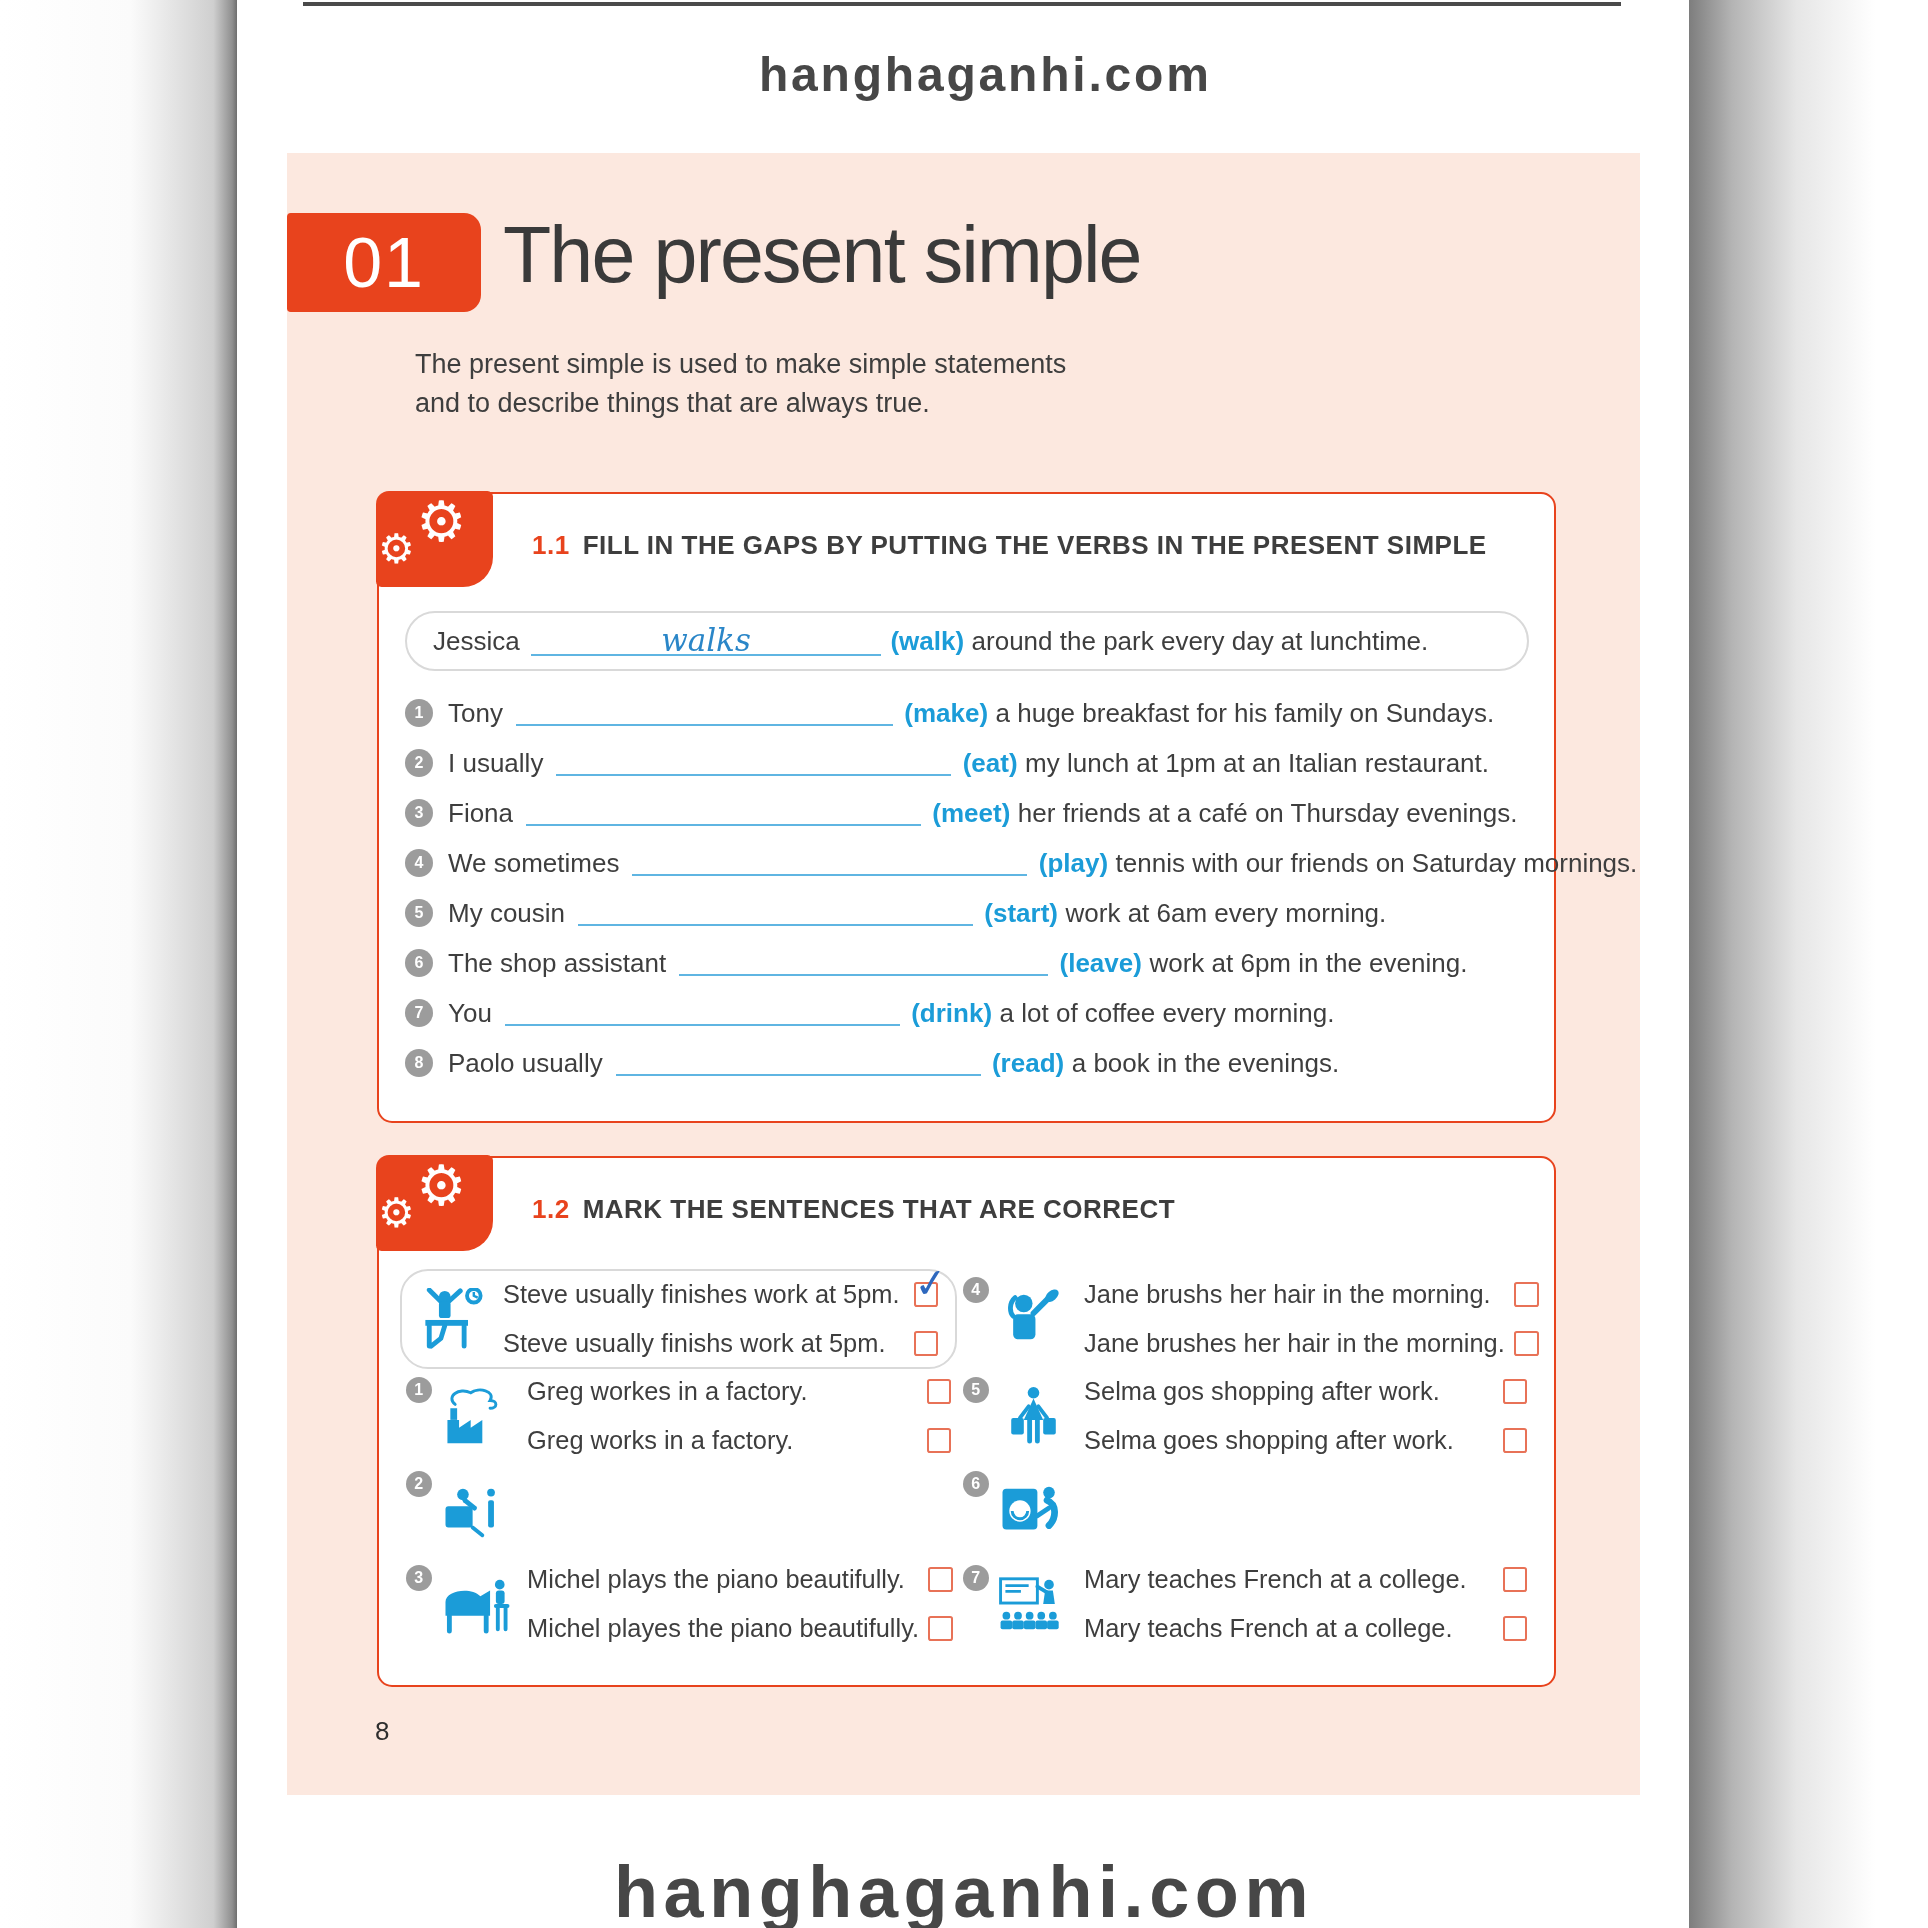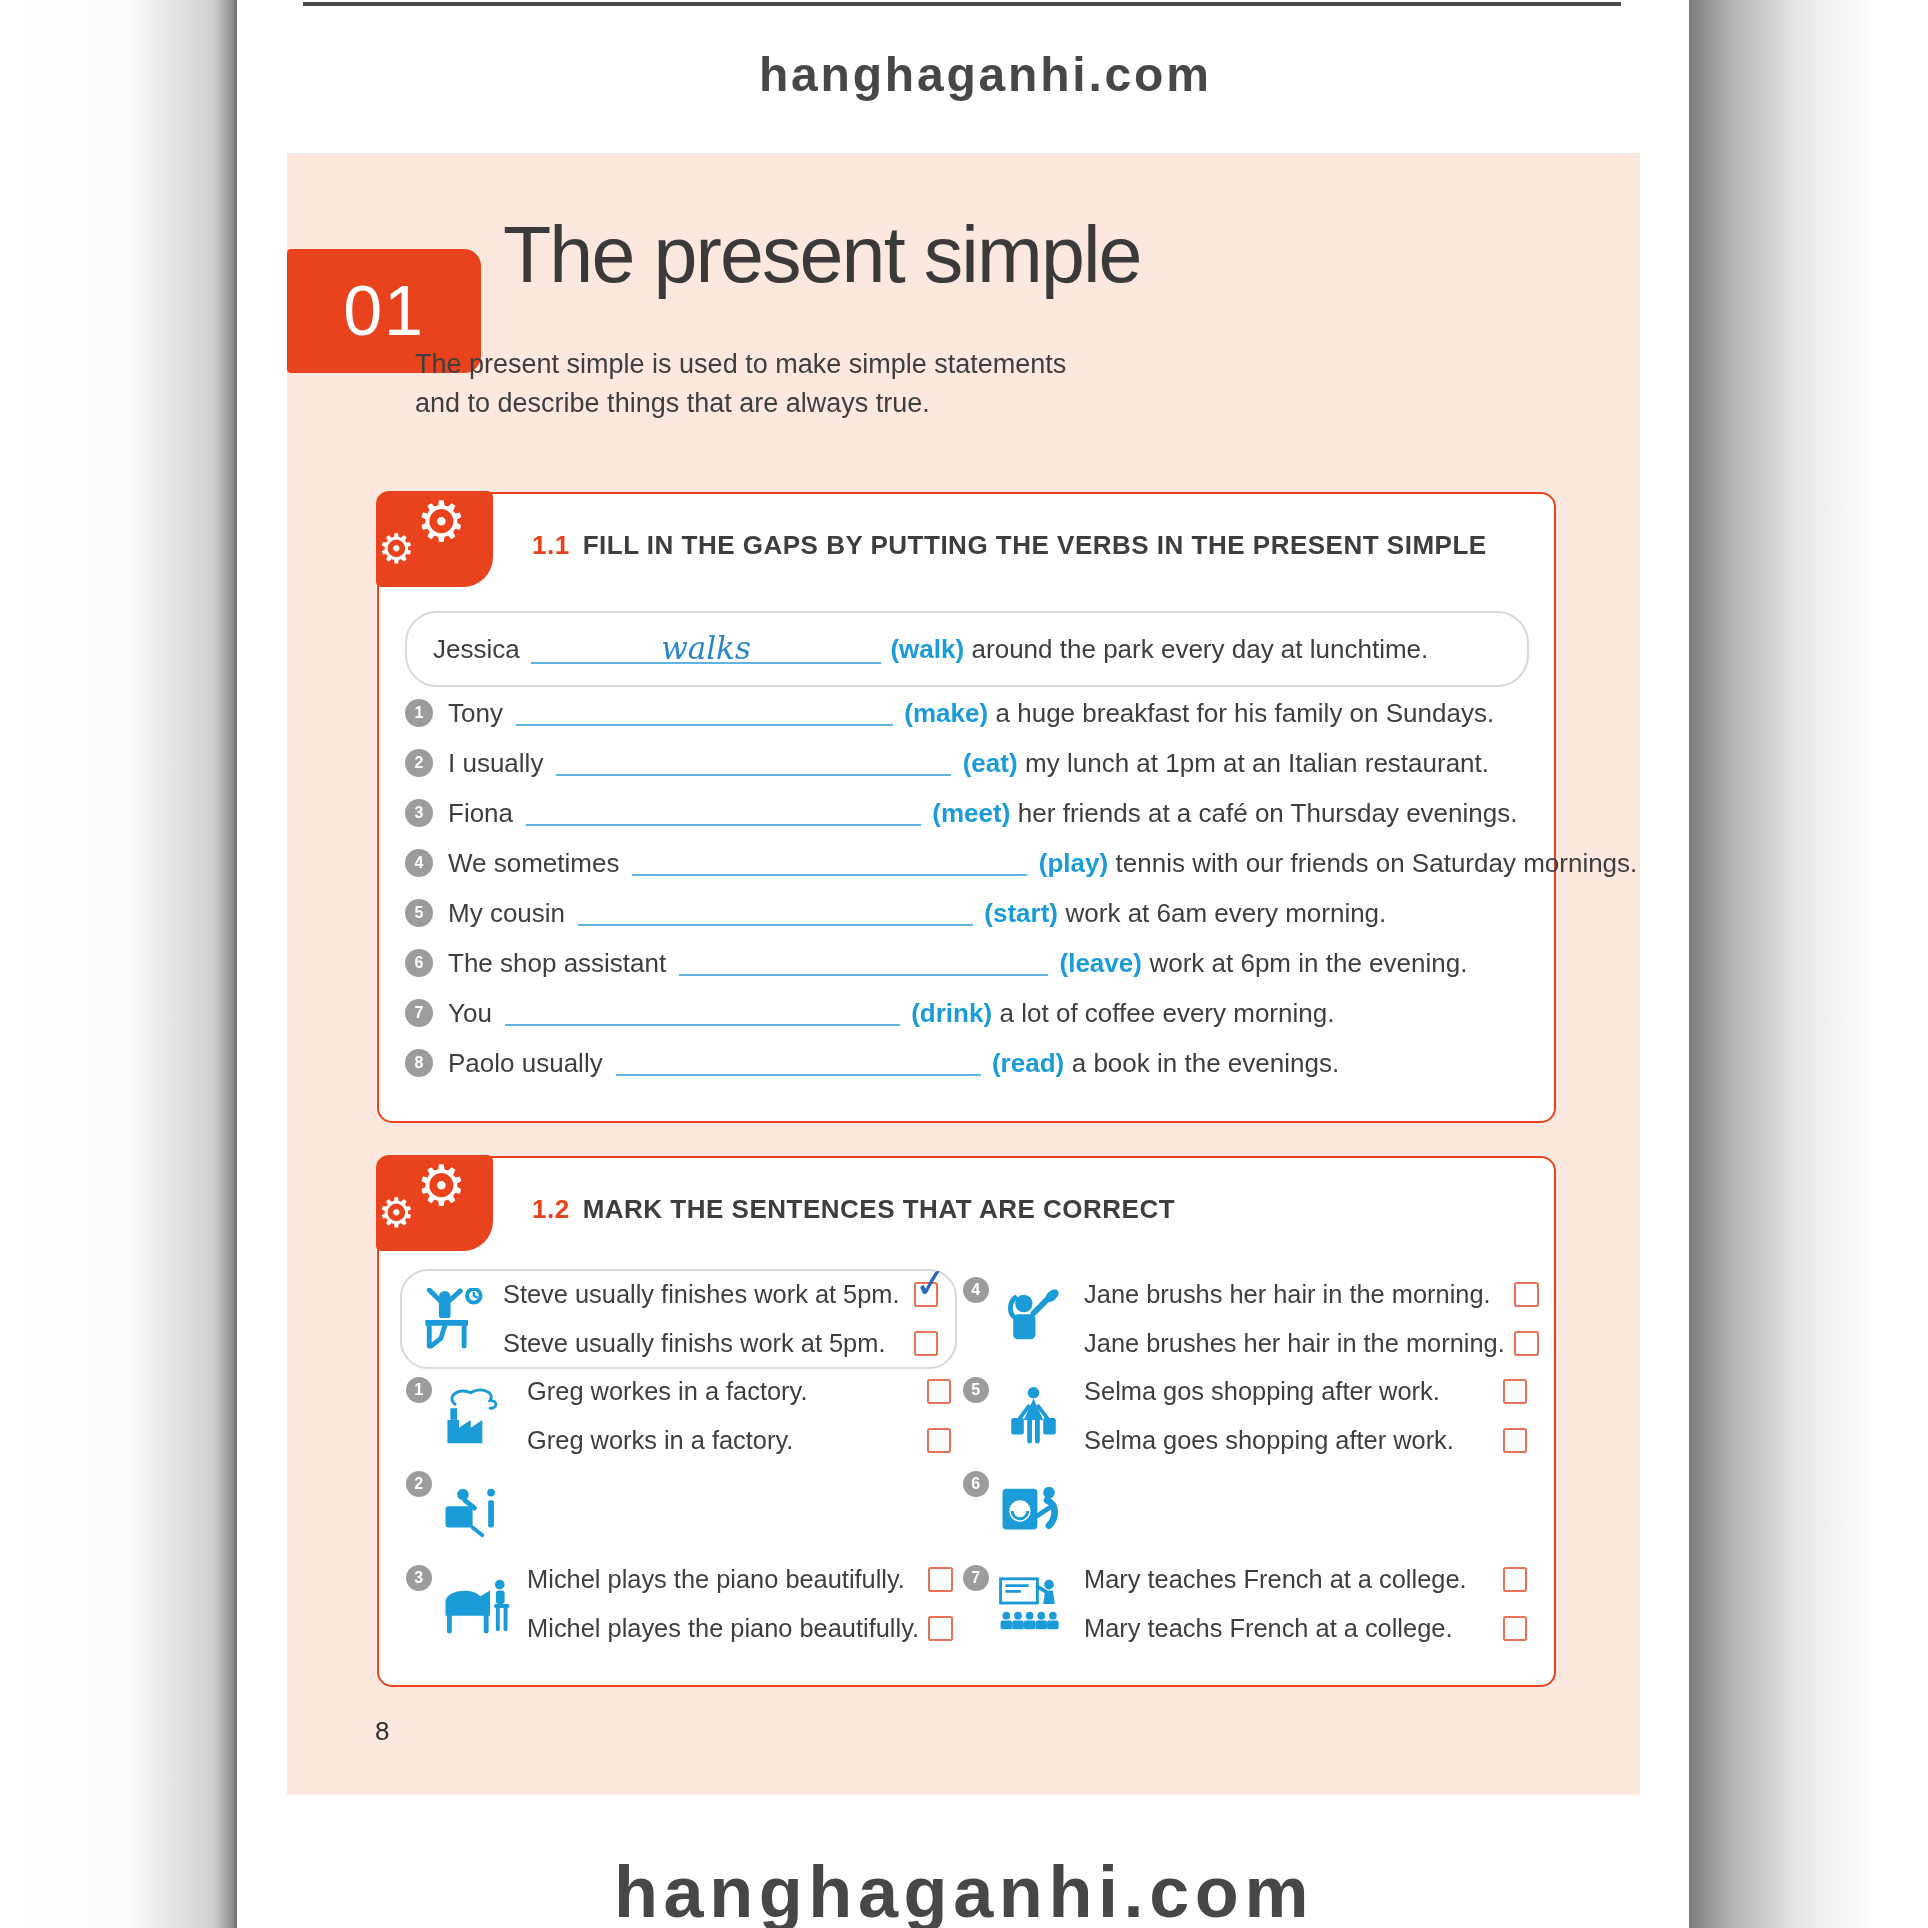--- a/index.html
+++ b/index.html
@@ -16,22 +16,22 @@
     background:linear-gradient(90deg,#7d7d7d 0%,#b4b4b4 18%,#e6e6e6 45%,#ffffff 78%);}
   .top-rule{position:absolute;left:303px;top:1.9px;width:1318px;height:3.8px;background:#4a4a4a;}
 
   .watermark-top{position:absolute;left:759px;top:47px;font-size:48px;font-weight:600;
     letter-spacing:2.8px;color:#474747;}
   .watermark-bottom{position:absolute;left:0;top:1851px;width:1928px;text-align:center;
     font-size:72px;font-weight:600;letter-spacing:5.6px;color:#474747;}
 
   .pink-panel{position:absolute;left:287px;top:153px;width:1353px;height:1642px;background:#fce8df;}
 
-  .chapter-box{position:absolute;left:287px;top:213px;width:194px;height:124px;background:#e8431d;
-    border-radius:3.8px 17px 17px 3.8px;display:flex;align-items:center;justify-content:center;margin-top:36px;}
+  .chapter-box{position:absolute;left:287px;top:213px;width:194px;height:99px;background:#e8431d;
+    border-radius:3.8px 17px 17px 3.8px;display:flex;align-items:center;justify-content:center;}
   .chapter-num{color:#ffffff;font-size:70px;font-weight:200;letter-spacing:1.9px;}
   .chapter-title{position:absolute;left:503px;top:209px;font-size:79px;font-weight:200;
     letter-spacing:-1.9px;color:#3a3a3a;white-space:nowrap;}
 
   .intro{position:absolute;left:377px;top:345px;font-size:27px;line-height:39px;color:#3e3e3e;margin-left:38px;}
 
   
   .ex-box{position:absolute;left:377px;width:1179px;background:#ffffff;border:2.8px solid #e8431d;
     border-radius:15px;box-sizing:border-box;}
   .ex-11{top:492px;height:631px;}
@@ -42,21 +42,21 @@
     font-family:"DejaVu Sans",sans-serif;}
   .gear-small{position:absolute;left:1.9px;top:34px;font-size:41px;color:#ffffff;
     font-family:"DejaVu Sans",sans-serif;}
   .ex-header{position:absolute;left:153px;top:36px;font-size:26px;font-weight:700;
     letter-spacing:0.5px;white-space:nowrap;}
   .ex-num{color:#e8431d;margin-right:13px;}
   .ex-title{color:#3e3e3e;}
 
   
   .pill{border:2.4px solid #d9d9d9;border-radius:32px;background:#ffffff;box-sizing:border-box;}
-  .ex11-example{position:absolute;left:26px;top:117px;width:1124px;height:76px;
+  .ex11-example{position:absolute;left:26px;top:117px;width:1124px;height:60px;
     display:flex;align-items:center;padding:0 26px;font-size:26px;}
   .answer-line{position:relative;width:350px;height:34px;border-bottom:2.8px solid #5fb5e2;
     margin:0 9.4px 5.6px 11.3px;flex:none;display:flex;align-items:flex-end;justify-content:center;text-align:center;}
   .answer-text{font-family:"DejaVu Serif","Liberation Serif",serif;font-style:italic;
     color:#2a86c8;font-size:31px;line-height:28px;}
   .verb-hint{color:#1b9cd8;font-weight:700;margin-right:7.5px;white-space:nowrap;}
 
   
   .fill-rows{position:absolute;left:26px;top:194px;width:1124px;}
   .fill-row{height:50px;display:flex;align-items:center;font-size:26px;white-space:nowrap;}

